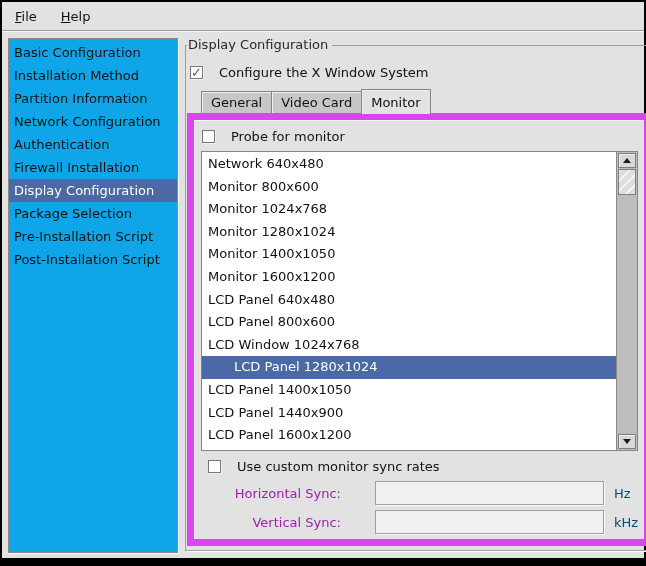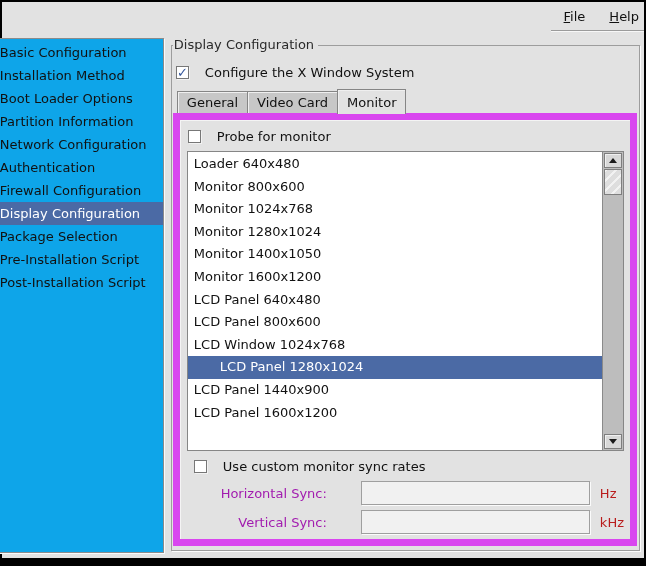--- a/index.html
+++ b/index.html
@@ -1,21 +1,21 @@
 <!DOCTYPE html>
 <html style="--sel: #4b6aa5; --chk: #35569b; --bg: #e2e2e2;"><head>
 <meta charset="utf-8">
 <style>
   :root { --sel:#4b6aa5; --bg:#e2e2e2; --dk:#858585; }
   * { box-sizing:border-box; }
   html,body { margin:0; padding:0; }
   body { width:646px; height:566px; font-family:"DejaVu Sans","Liberation Sans",sans-serif; font-size:13px; color:#111; }
 
   .window { width:646px; height:566px; background:#000; padding:2px 2px 8px 2px; }
-  .inner { width:100%; height:100%; background:var(--bg); display:flex; flex-direction:column;align-items:flex-end; }
+  .inner { width:100%; height:100%; background:var(--bg); display:flex; flex-direction:column; }
 
   
   .menubar { flex:0 0 29px; display:flex; align-items:center; padding-left:8px; gap:14px;
              border-bottom:1px solid #9b9b9b; box-shadow:0 1px 0 #f7f7f7; }
   .menu-item { display:inline-block; padding:2px 5px; cursor:default; }
   .menu-item::first-letter { text-decoration:underline; }
 
   
   .main { flex:1; display:flex; padding:7px 4px 5px 6px; gap:7px; min-height:0; }
 
@@ -42,21 +42,21 @@
               font-weight:bold; line-height:11px; }
 
   .configx-row { margin:8px 0 8px 3px; }
 
   
   .notebook { flex:1; display:flex; flex-direction:column; min-height:0; }
   .tab-row { display:flex; align-items:flex-end; height:25px; padding-left:0; }
   .tab { background:#c7c7c7; border:1px solid var(--dk); border-bottom:none;
          box-shadow:inset 1px 1px 0 #efefef; padding:3px 9px 3px 9px; margin-left:-1px;
          line-height:15px; white-space:nowrap; position:relative; }
-  .tab:first-child { margin-left:4px; }
+  .tab:first-child { margin-left:14px; }
   .tab.active { background:var(--bg); padding-top:5px; padding-bottom:4px; z-index:3;
                 margin-bottom:-1px; }
   .tab-panel { flex:1; border:7px solid #d946ef; background:var(--bg);
                box-shadow:inset 1px 1px 0 #f4f4f4; padding:8px 6px 5px 7px;
                display:flex; flex-direction:column; min-height:0; position:relative; z-index:1; }
 
   .probe-row { margin:1px 0 7px 1px; }
 
   
   .listbox { height:318px; background:#fff; border:1px solid #868686; display:flex; overflow:hidden; }
@@ -78,44 +78,43 @@
               background-image:repeating-linear-gradient(135deg,#f2f2f2 0px,#f2f2f2 2px,#dedede 2px,#dedede 7px); }
   .sb-track { flex:1; }
 
   
   .sync-check-row { margin:8px 0 2px 7px; }
   .sync-row { display:flex; align-items:center; margin-top:5px; }
   .sync-label { width:140px; text-align:right; color:#a21caf; }
   .sync-input { margin-left:34px; width:229px; height:24px; background:#f1f1f1;
                 border:1px solid #9f9f9f; box-shadow:1px 1px 0 #fbfbfb; color:#9a9a9a;
                 font-family:"DejaVu Sans","Liberation Sans",sans-serif; font-size:13px; padding:0 4px; }
-  .sync-unit { margin-left:10px; color:#b91c1c; }
+  .sync-unit { margin-left:10px; color:#0c4a6e; }
 </style>
 </head>
 <body>
 
 <div class="window">
   <div class="inner">
 
     <div class="menubar">
       <span class="menu-item">File</span>
       <span class="menu-item">Help</span>
     </div>
 
     <div class="main">
 
       <div class="sidebar">
 
       <div class="sidebar-item">Basic Configuration</div>
           <div class="sidebar-item">Installation Method</div>
-          <div class="sidebar-item">Boot Loader Options</div>
           <div class="sidebar-item">Partition Information</div>
           <div class="sidebar-item">Network Configuration</div>
           <div class="sidebar-item">Authentication</div>
-          <div class="sidebar-item">Firewall Configuration</div>
+          <div class="sidebar-item">Firewall Installation</div>
           <div class="sidebar-item selected">Display Configuration</div>
           <div class="sidebar-item">Package Selection</div>
           <div class="sidebar-item">Pre-Installation Script</div>
           <div class="sidebar-item">Post-Installation Script</div>
         </div>
 
       <div class="right">
         <div class="groupbox">
           <span class="group-legend">Display Configuration</span>
 
@@ -134,30 +133,31 @@
             <div class="tab-panel">
 
               <div class="check-row probe-row">
                 <span class="checkbox"></span>
                 <span>Probe for monitor</span>
               </div>
 
               <div class="listbox">
                 <div class="list-items">
 
-                <div class="list-row">Loader 640x480</div>
+                <div class="list-row">Network 640x480</div>
                     <div class="list-row">Monitor 800x600</div>
                     <div class="list-row">Monitor 1024x768</div>
                     <div class="list-row">Monitor 1280x1024</div>
                     <div class="list-row">Monitor 1400x1050</div>
                     <div class="list-row">Monitor 1600x1200</div>
                     <div class="list-row">LCD Panel 640x480</div>
                     <div class="list-row">LCD Panel 800x600</div>
                     <div class="list-row">LCD Window 1024x768</div>
                     <div class="list-row selected">LCD Panel 1280x1024</div>
+                    <div class="list-row">LCD Panel 1400x1050</div>
                     <div class="list-row">LCD Panel 1440x900</div>
                     <div class="list-row">LCD Panel 1600x1200</div>
                   </div>
                 <div class="scrollbar">
                   <div class="sb-btn">
                     <span class="arrow-up"></span>
                   </div>
                   <div class="sb-thumb"></div>
                   <div class="sb-track"></div>
                   <div class="sb-btn">

